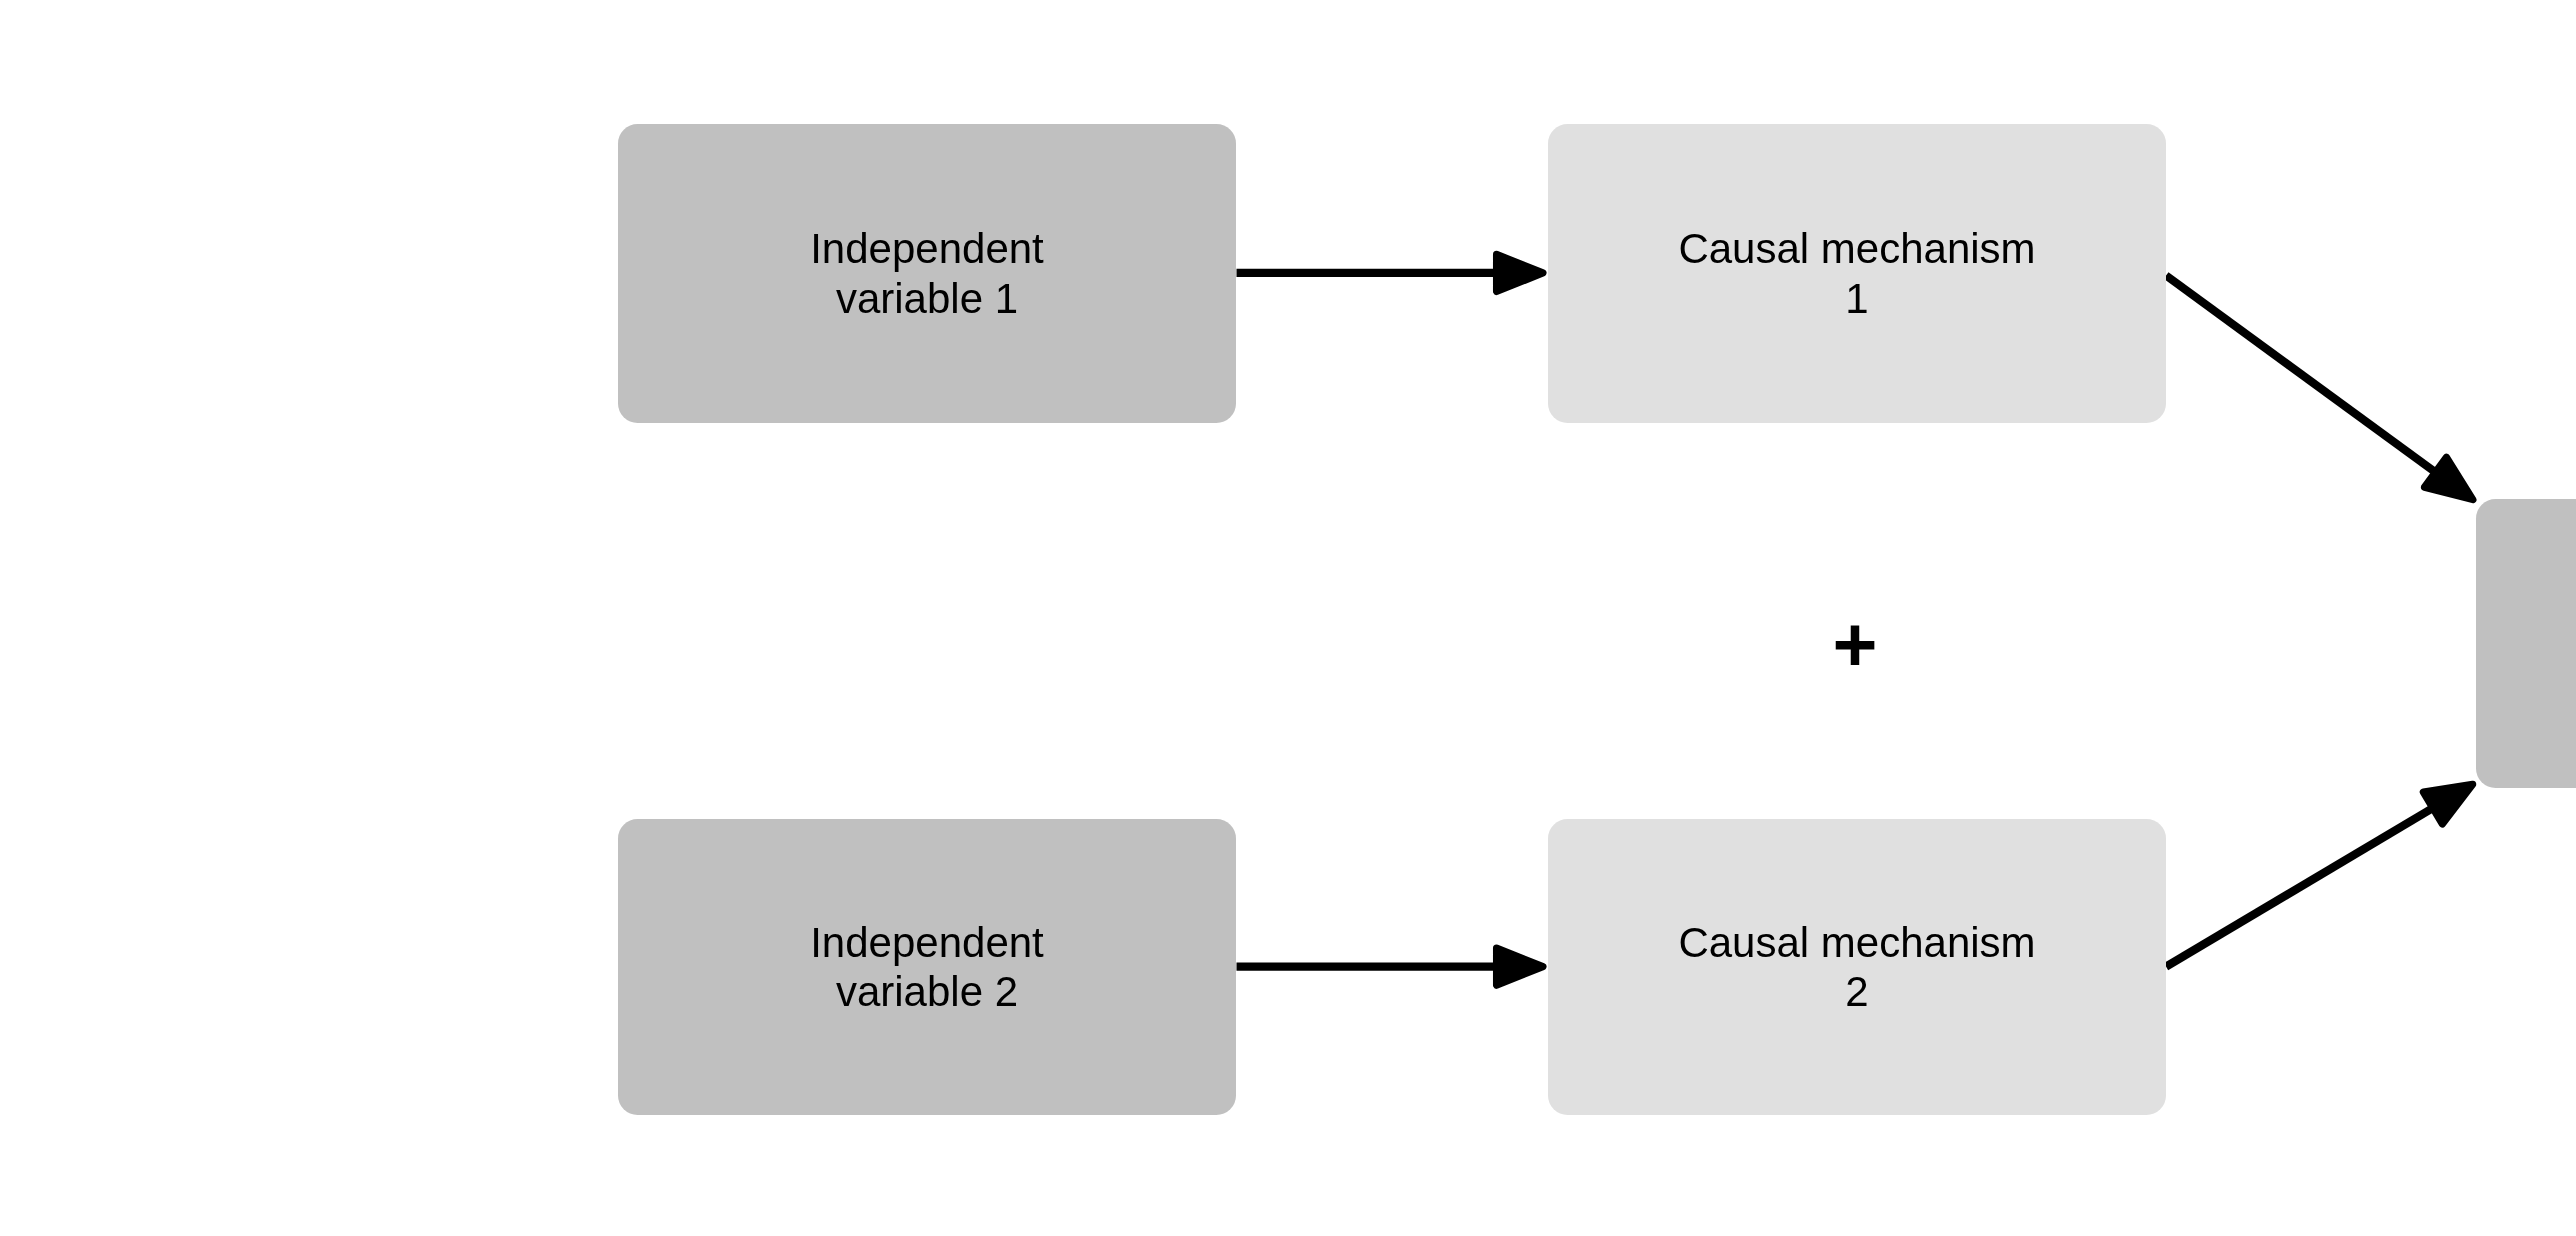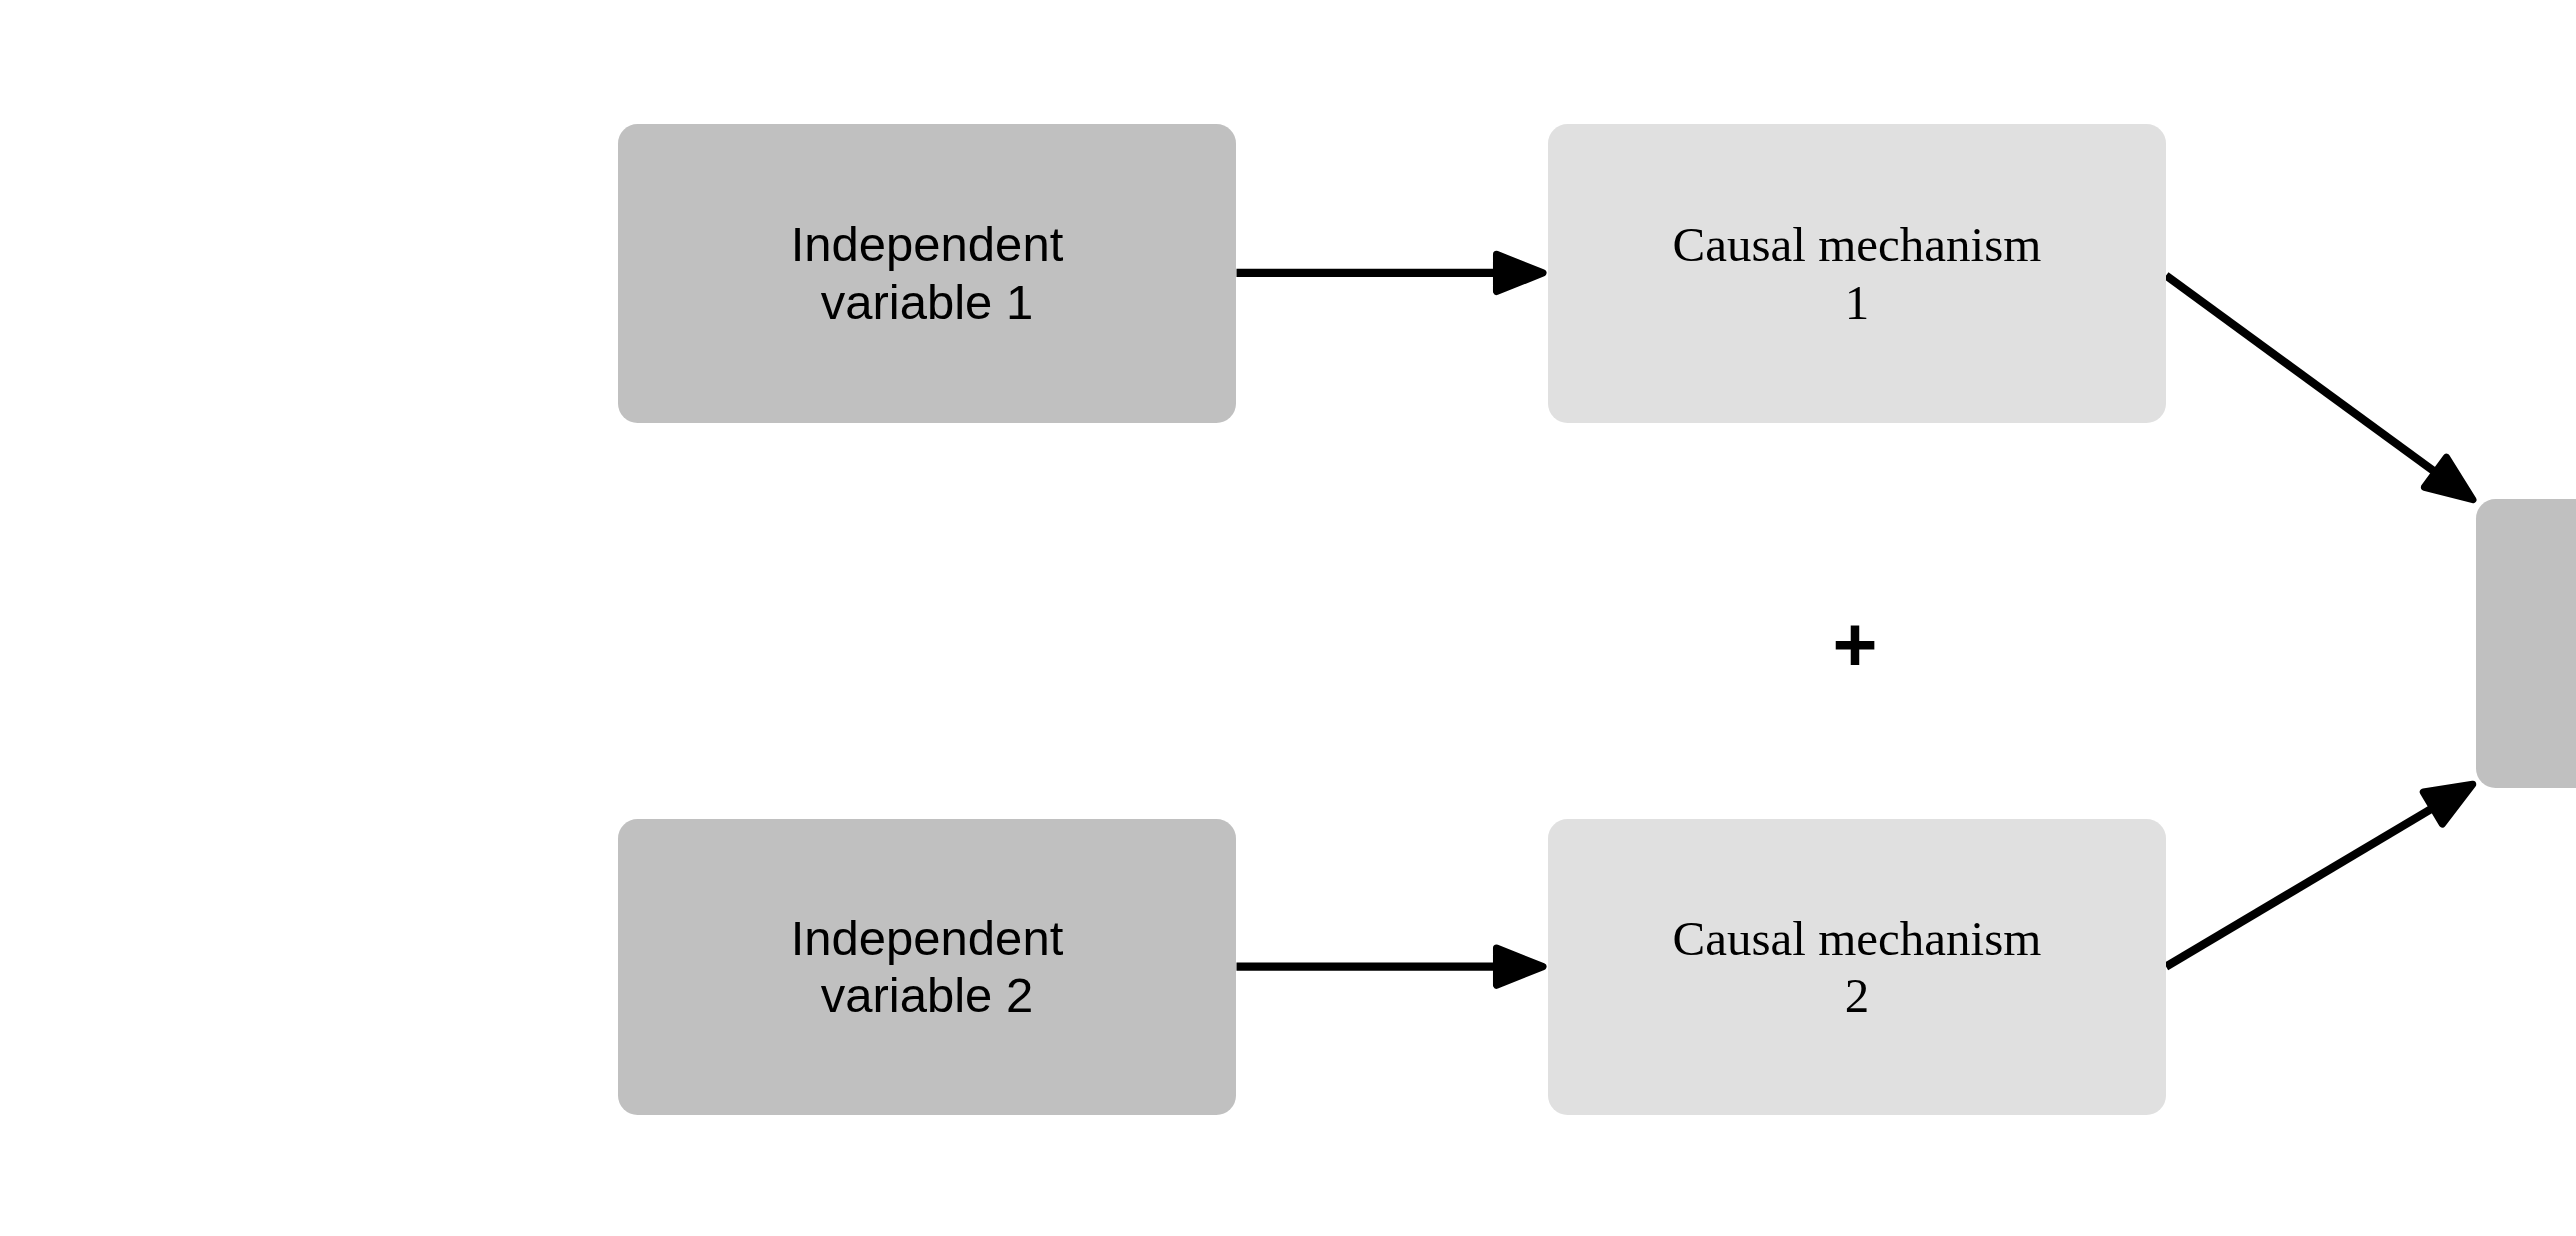--- a/index.html
+++ b/index.html
@@ -39,27 +39,27 @@
   }
   .node {
     position: absolute;
     display: flex;
     align-items: center;
     justify-content: center;
     border-radius: 19.6px;
     text-align: center;
   }
   .node .label {
-    font-size: 49px;
+    font-size: 42px;
     line-height: 1.17;
     color: var(--text);
     white-space: pre-line;
   }
   .node.dark  { background: var(--box-dark); }
-  .node.light { background: var(--box-light); font-family: Liberation Serif, serif; }
+  .node.light { background: var(--box-light); }
 
   #node-iv1 { left: 618px; top: 124px;  width: 618px; height: 299px; }
   #node-cm1 { left: 1548px; top: 124px;  width: 618px; height: 299px; }
   #node-iv2 { left: 618px; top: 819px; width: 618px; height: 296px; }
   #node-cm2 { left: 1548px; top: 819px; width: 618px; height: 296px; }
   #node-dv  { left: 2476px; top: 499px;  width: 618px; height: 289px; }
 
   .plus {
     position: absolute;
     left: 1855px; top: 644px;

